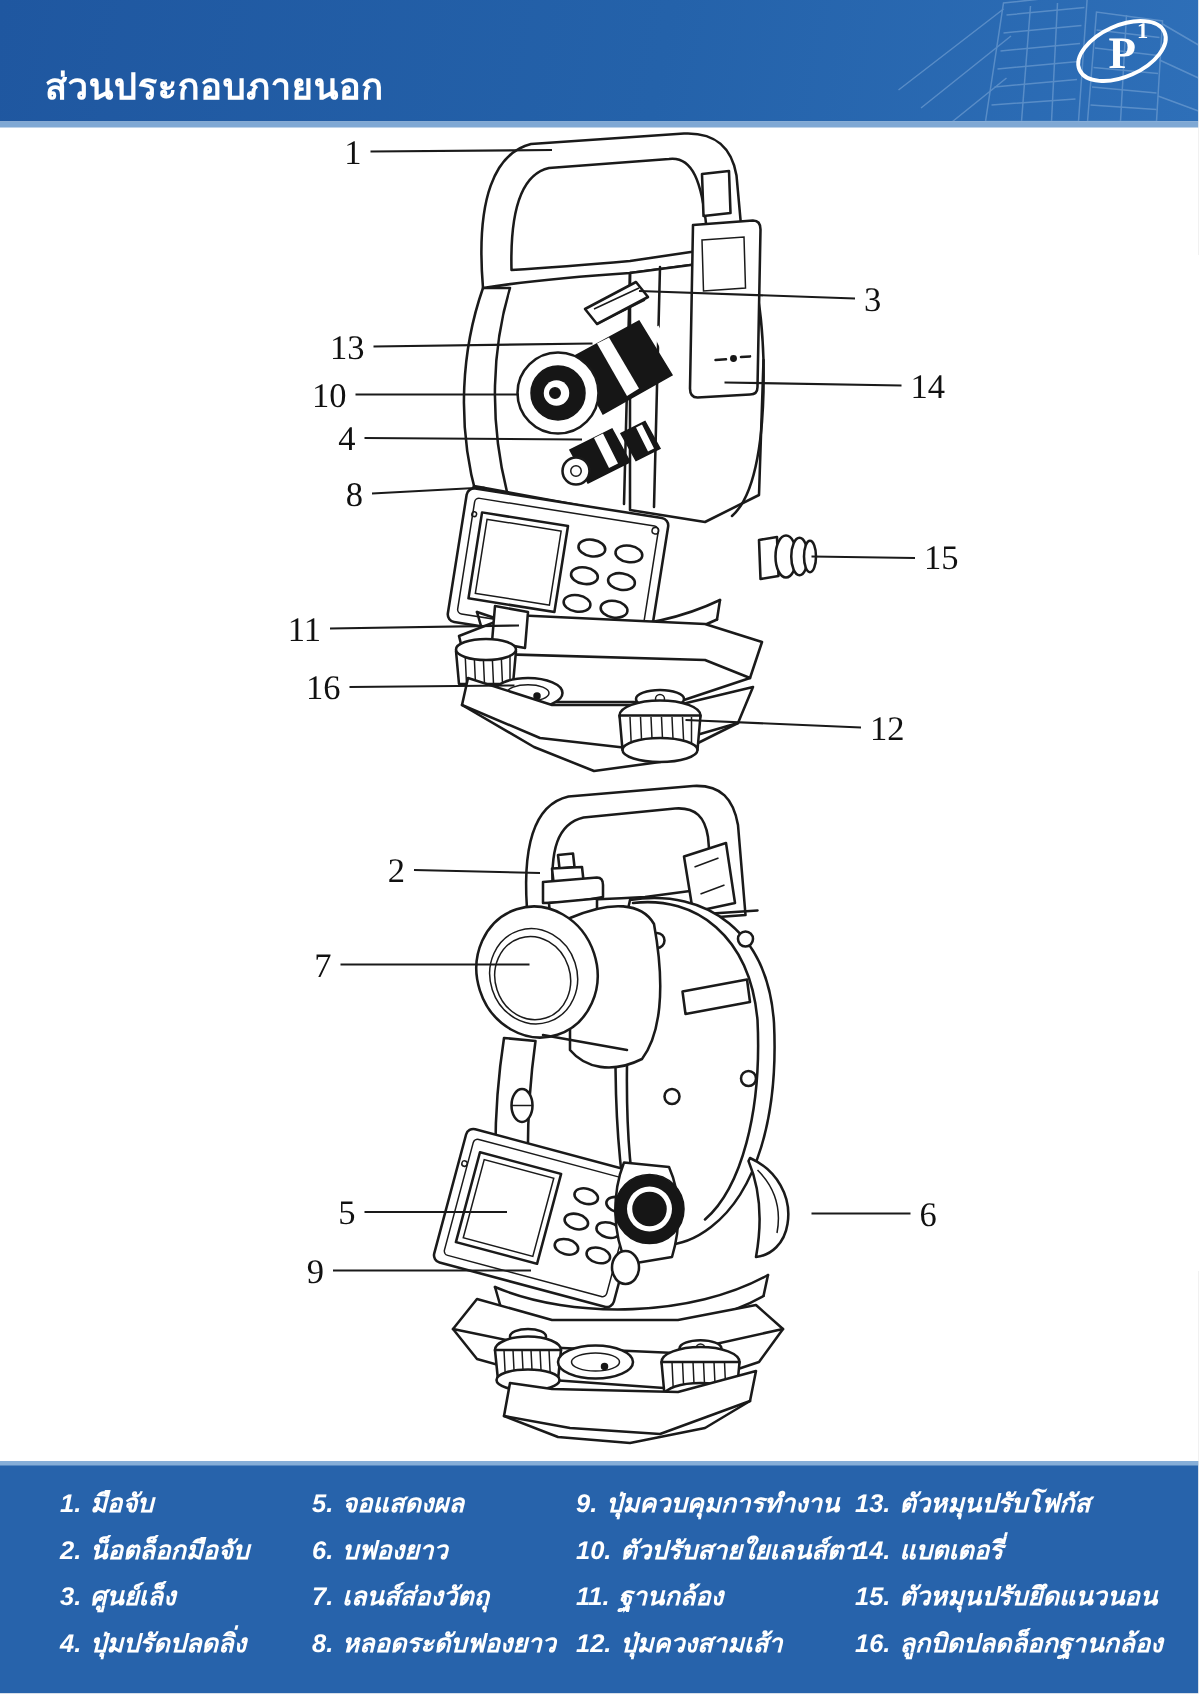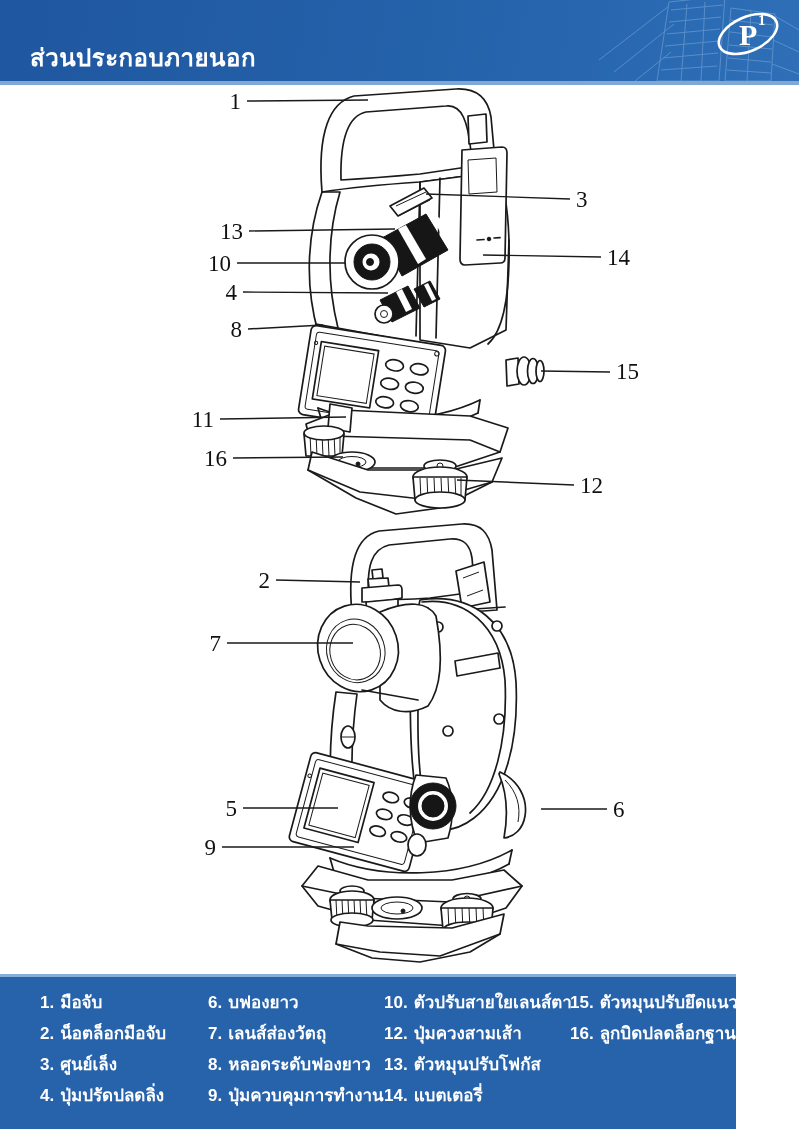--- a/index.html
+++ b/index.html
@@ -26,22 +26,22 @@
   .lnw{stroke:#1a1a1a;stroke-width:1.7;fill:#ffffff;stroke-linejoin:round;}
   .lnt{stroke:#1a1a1a;stroke-width:1;fill:none;}
   .blk{fill:#161616;stroke:#161616;stroke-width:1;}
   .wht{fill:#ffffff;stroke:none;}
   .leader{stroke:#1a1a1a;stroke-width:1.4;fill:none;}
   .callout{
     font-family:"Liberation Serif",serif;font-size:23px;fill:#111111;
   }
   
   .footer{
-    position:absolute;left:0;bottom:0;width:736px;height:155px;z-index:3;
-    background:#2763ab;border-top:3px solid #86aed8;box-sizing:border-box;
+    position:absolute;left:0;bottom:0;width:799px;height:155px;z-index:3;
+    background:#2763ab;border-top:3px solid #86aed8;box-sizing:border-box;font-style:italic;
   }
   .legend-grid{
     display:grid;
     grid-template-columns:168px 176px 186px 232px;
     grid-template-rows:repeat(4,31px);
     grid-auto-flow:column;
     padding:10px 0 0 40px;
   }
   .legend-item{
     color:#ffffff;font-size:17px;font-weight:bold;
@@ -314,25 +314,27 @@
       <text class="callout" x="613" y="817" text-anchor="start">6</text>
     </g>
   </svg>
 
   <div class="footer">
     <div class="legend-grid">
       <div class="legend-item"><span class="num">1.</span><span>มือจับ</span></div>
       <div class="legend-item"><span class="num">2.</span><span>น็อตล็อกมือจับ</span></div>
       <div class="legend-item"><span class="num">3.</span><span>ศูนย์เล็ง</span></div>
       <div class="legend-item"><span class="num">4.</span><span>ปุ่มปรัดปลดลิ่ง</span></div>
+      <div class="legend-item"><span class="num">5.</span><span>จอแสดงผล</span></div>
       <div class="legend-item"><span class="num">6.</span><span>บฟองยาว</span></div>
       <div class="legend-item"><span class="num">7.</span><span>เลนส์ส่องวัตถุ</span></div>
       <div class="legend-item"><span class="num">8.</span><span>หลอดระดับฟองยาว</span></div>
       <div class="legend-item"><span class="num">9.</span><span>ปุ่มควบคุมการทำงาน</span></div>
       <div class="legend-item"><span class="num">10.</span><span>ตัวปรับสายใยเลนส์ตา</span></div>
+      <div class="legend-item"><span class="num">11.</span><span>ฐานกล้อง</span></div>
       <div class="legend-item"><span class="num">12.</span><span>ปุ่มควงสามเส้า</span></div>
       <div class="legend-item"><span class="num">13.</span><span>ตัวหมุนปรับโฟกัส</span></div>
       <div class="legend-item"><span class="num">14.</span><span>แบตเตอรี่</span></div>
       <div class="legend-item"><span class="num">15.</span><span>ตัวหมุนปรับยึดแนวนอน</span></div>
       <div class="legend-item"><span class="num">16.</span><span>ลูกบิดปลดล็อกฐานกล้อง</span></div>
     </div>
   </div>
 
 </div>
 

